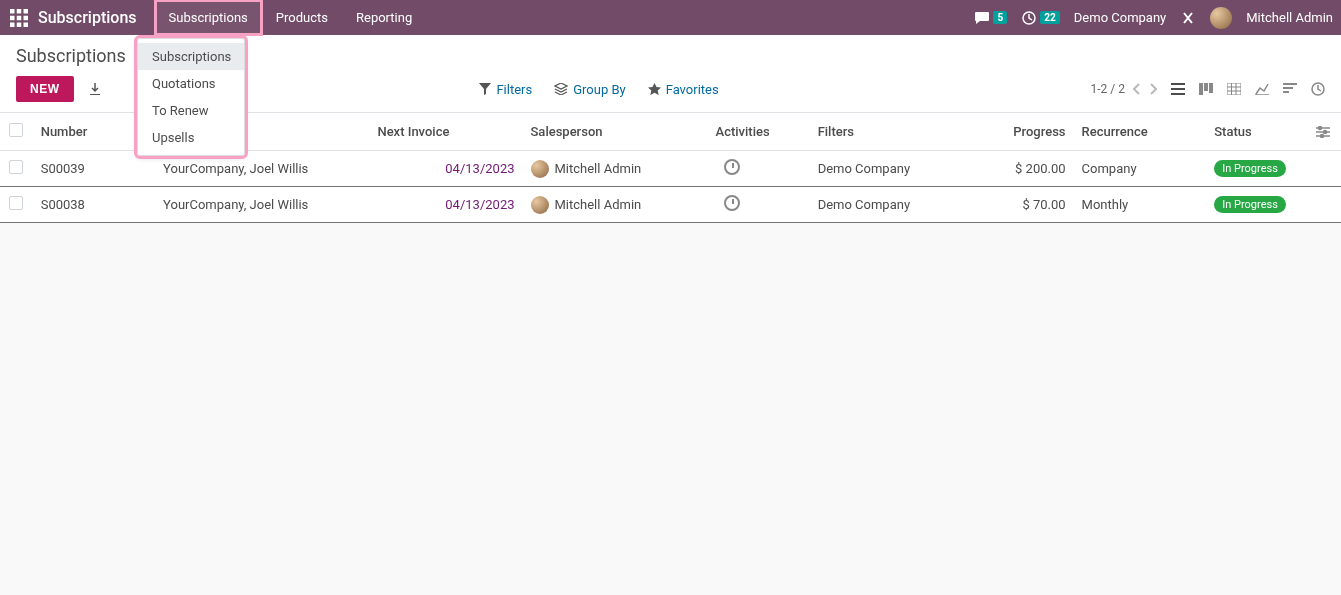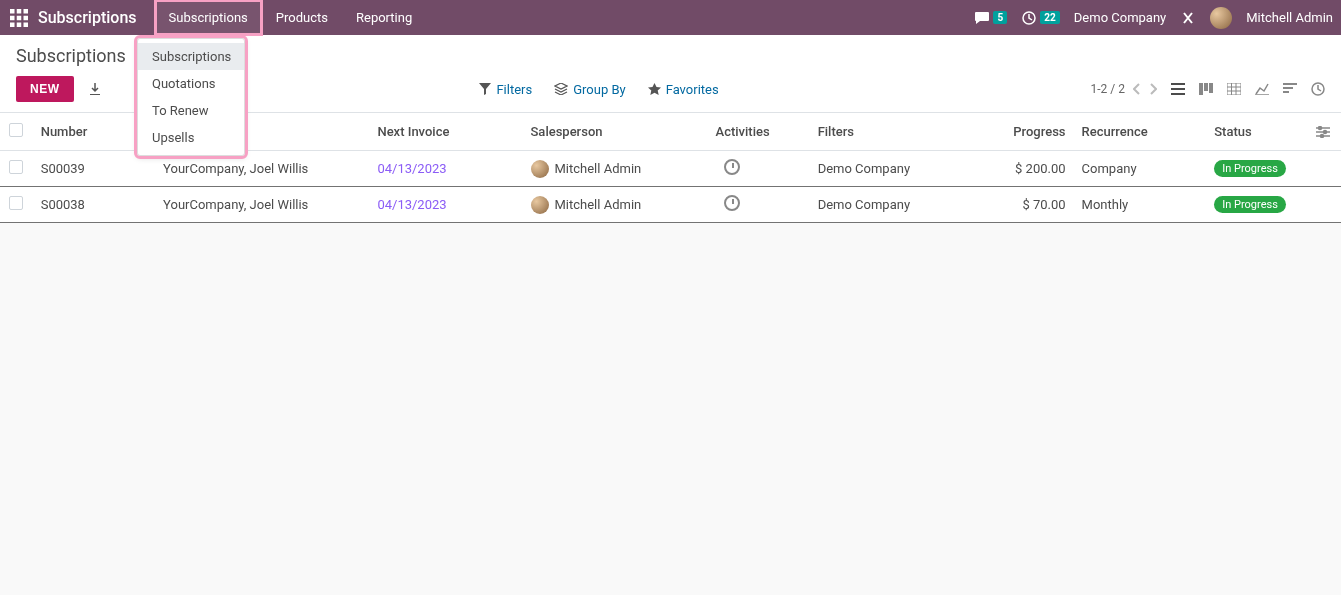--- a/index.html
+++ b/index.html
@@ -50,21 +50,21 @@
 .view-btn.active { color: #4c4c4c; }
 
 
 .table-wrap { background: #fff; }
 table { width: 100%; border-collapse: collapse; }
 thead { border-bottom: 1px solid #dee2e6; }
 th { text-align: left; font-weight: 500; font-size: 13px; padding: 10px 8px; color: #4c4c4c; }
 th.right, td.right { text-align: right; }
 td { padding: 8px 8px; font-size: 13px; border-bottom: 1px solid #737373; vertical-align: middle; }
 .checkbox { width: 14px; height: 14px; border: 1px solid #ced4da; border-radius: 2px; display: inline-block; }
-.date { color: #8b5cf6; }
+.date { color: #701a75; text-align: right; }
 .salesperson { display: flex; align-items: center; gap: 6px; }
 .mini-avatar { width: 18px; height: 18px; border-radius: 50%; background: radial-gradient(circle at 30% 30%, #e8c8a0, #8a6540); }
 .activity-icon { width: 16px; height: 16px; border: 2px solid #888; border-radius: 50%; position: relative; display: inline-block; }
 .activity-icon::after { content: ''; position: absolute; top: 2px; left: 50%; width: 2px; height: 5px; background: #888; transform-origin: bottom; }
 .status-badge { background: #28a745; color: #fff; font-size: 11px; padding: 2px 8px; border-radius: 10px; display: inline-block; }
 .col-tiny { width: 32px; text-align: center; }
 .adjust-icon { cursor: pointer; color: #888; }
 
 svg { display: block; }
 </style>

